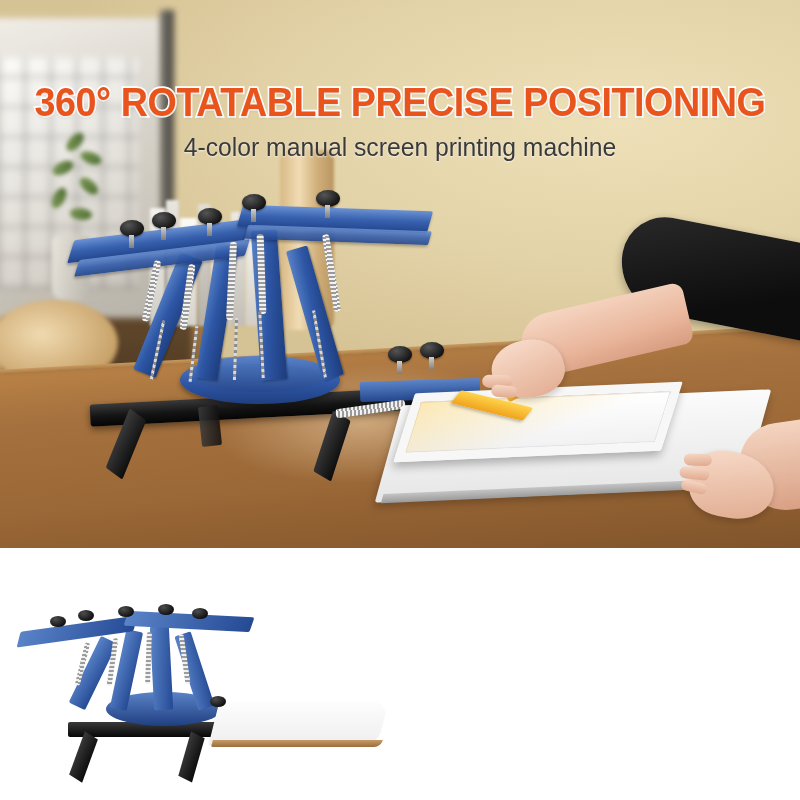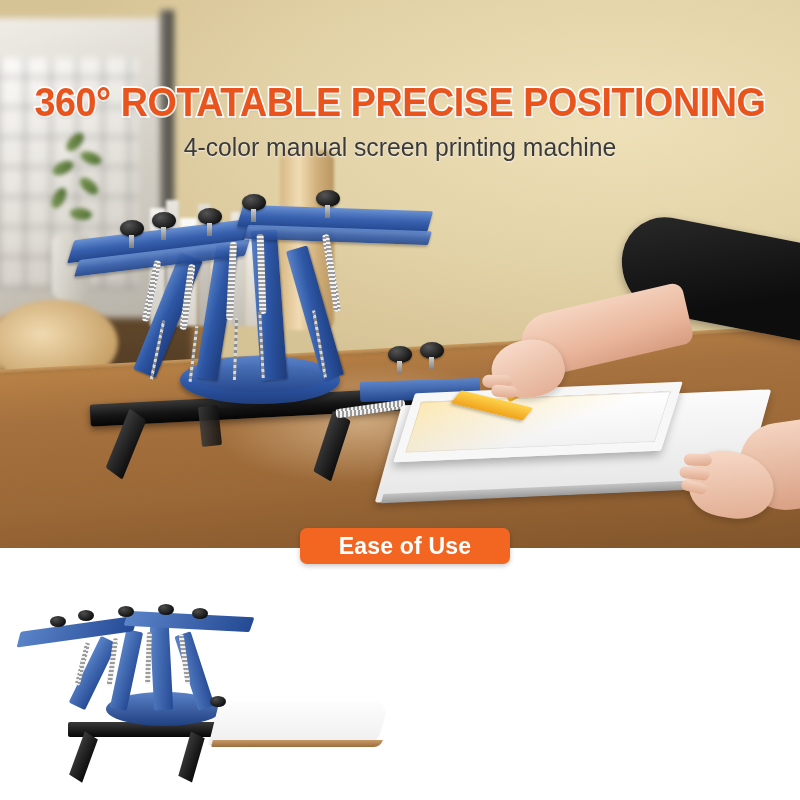--- a/index.html
+++ b/index.html
@@ -385,23 +385,20 @@
     <div class="hand2">
       <div class="finger" style="left:-10px;top:8px;width:28px;height:12px;transform:rotate(-8deg);"></div>
       <div class="finger" style="left:-12px;top:22px;width:30px;height:12px;transform:rotate(-3deg);"></div>
       <div class="finger" style="left:-8px;top:36px;width:26px;height:11px;transform:rotate(4deg);"></div>
     </div>
 
     <div class="headline">360° ROTATABLE PRECISE POSITIONING</div>
     <div class="subhead">4-color manual screen printing machine</div>
   </div>
 
-  <div class="badge">
-    <span class="badge-text">Ease of Use</span>
-  </div>
   <div class="tagline">Save Time &amp; Effort</div>
 
   <div class="bottom">
 
     <div class="prod">
       <div class="p-base"></div>
       <div class="p-leg" style="left:70px;top:138px;transform:rotate(20deg) skewY(12deg);"></div>
       <div class="p-leg" style="left:178px;top:138px;transform:rotate(16deg) skewY(10deg);"></div>
 
       <div class="p-hub"></div>

